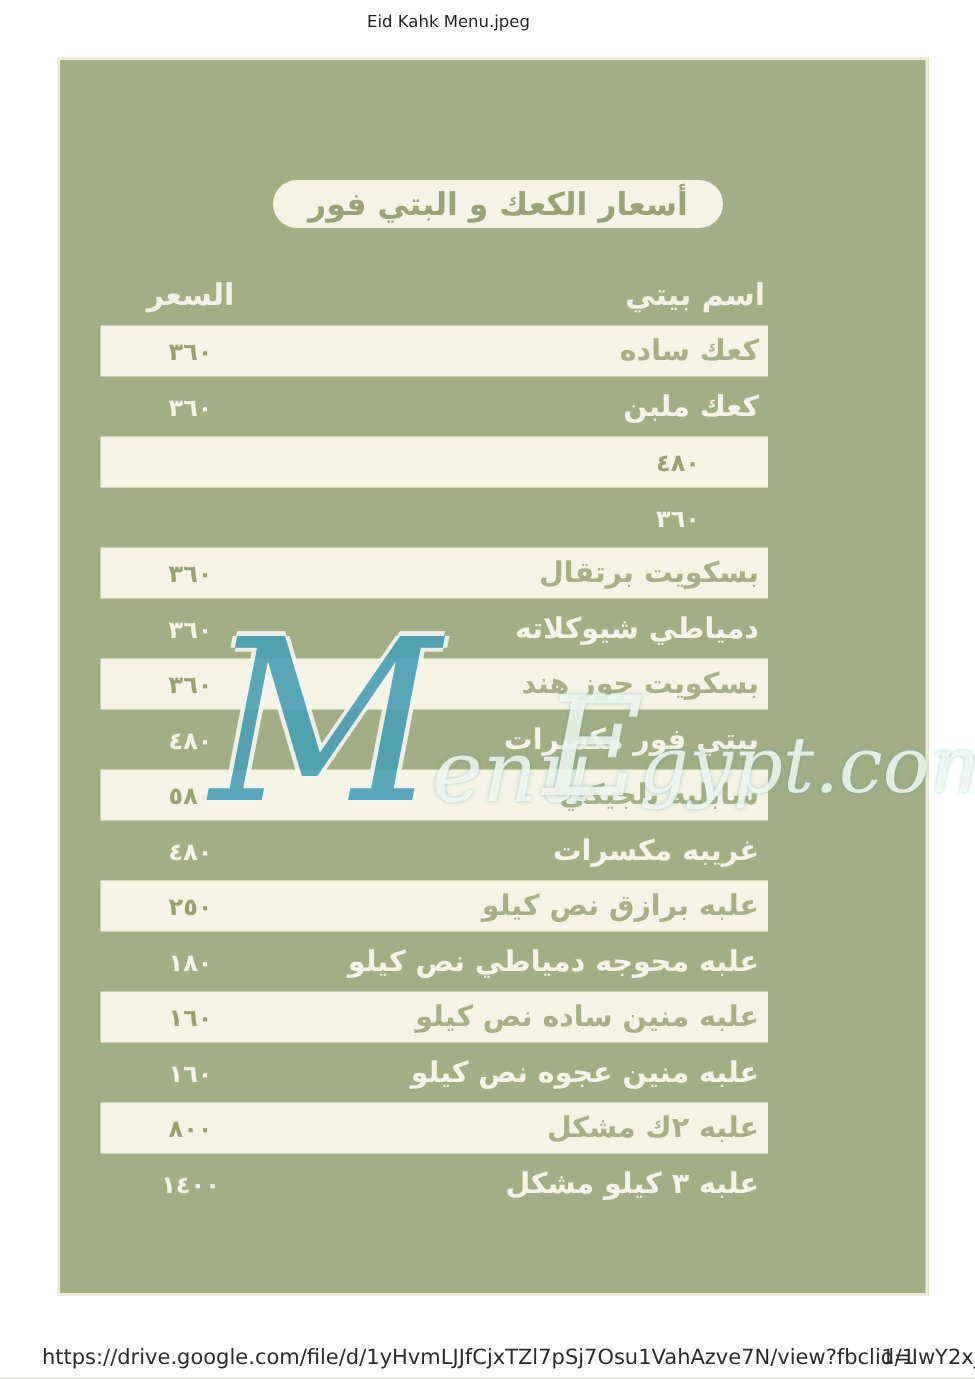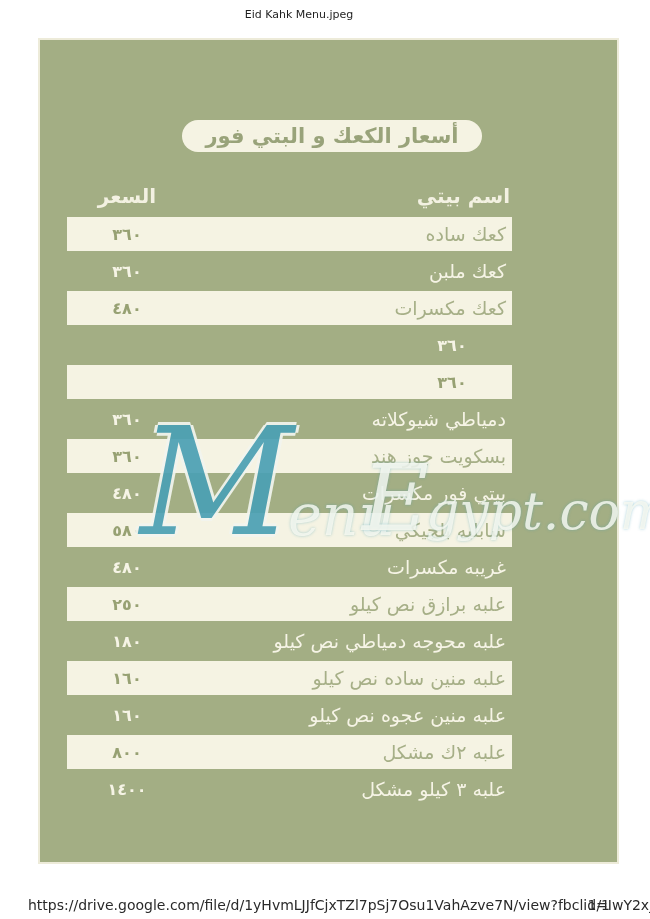--- a/index.html
+++ b/index.html
@@ -28,21 +28,21 @@
   }
   .headers .hdr-name{padding-right:2px;}
   .headers .hdr-price{width:120px;text-align:center;}
   .rows{
     position:absolute;left:27px;top:177px;width:445px;
   }
   .row{
     height:34px;margin-bottom:3px;display:flex;justify-content:space-between;
     align-items:center;direction:rtl;
   }
-  .row .name{font-size:19px;font-weight:normal;padding-right:6px;white-space:nowrap;}
+  .row .name{font-size:19px;font-weight:bold;padding-right:6px;white-space:nowrap;}
   .row .price{width:120px;text-align:center;font-size:16px;font-weight:bold;}
   .row.banded{background:#f5f3e3;}
   .row.banded .name{color:#a6af87;}
   .row.banded .price{color:#97a173;}
   .row.plain .name{color:#f6f4e6;}
   .row.plain .price{color:#f6f4e6;}
   .watermark{
     position:absolute;left:100px;top:385px;width:480px;height:170px;
     pointer-events:none;z-index:5;
     font-family:"DejaVu Serif",serif;font-style:italic;
@@ -93,29 +93,29 @@
     <span class="name">كعك ساده</span>
     <span class="price">٣٦٠</span>
   </div>
 
   <div class="row plain">
     <span class="name">كعك ملبن</span>
     <span class="price">٣٦٠</span>
   </div>
 
   <div class="row banded">
-    <span class="name">كعك مكسرات</span>
     <span class="price">٤٨٠</span>
   </div>
 
   <div class="row plain">
     <span class="price">٣٦٠</span>
   </div>
 
   <div class="row banded">
+    <span class="name">بسكويت برتقال</span>
     <span class="price">٣٦٠</span>
   </div>
 
   <div class="row plain">
     <span class="name">دمياطي شيوكلاته</span>
     <span class="price">٣٦٠</span>
   </div>
 
   <div class="row banded">
     <span class="name">بسكويت جوز هند</span>

